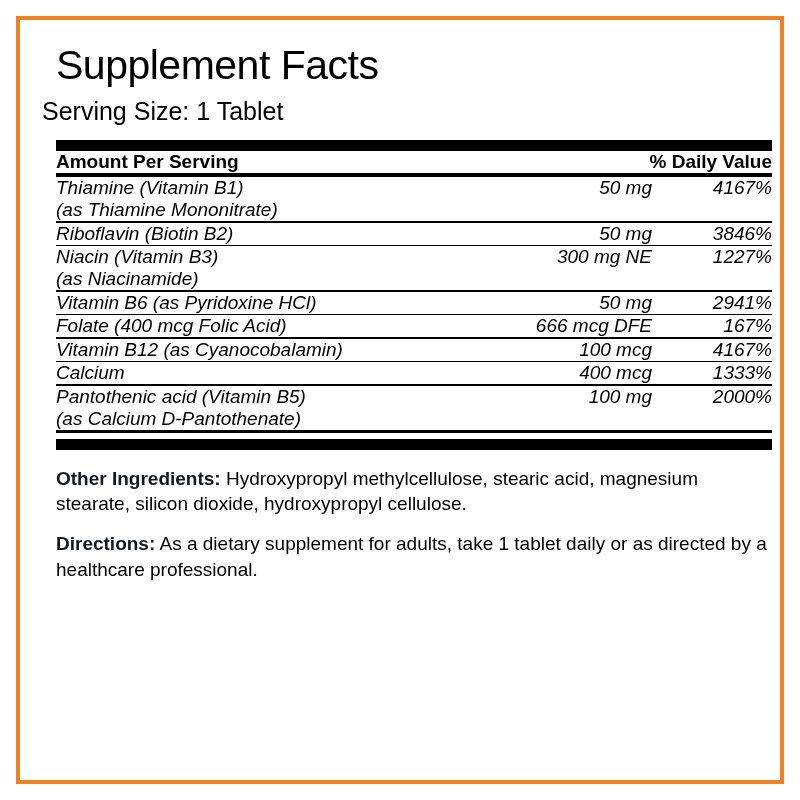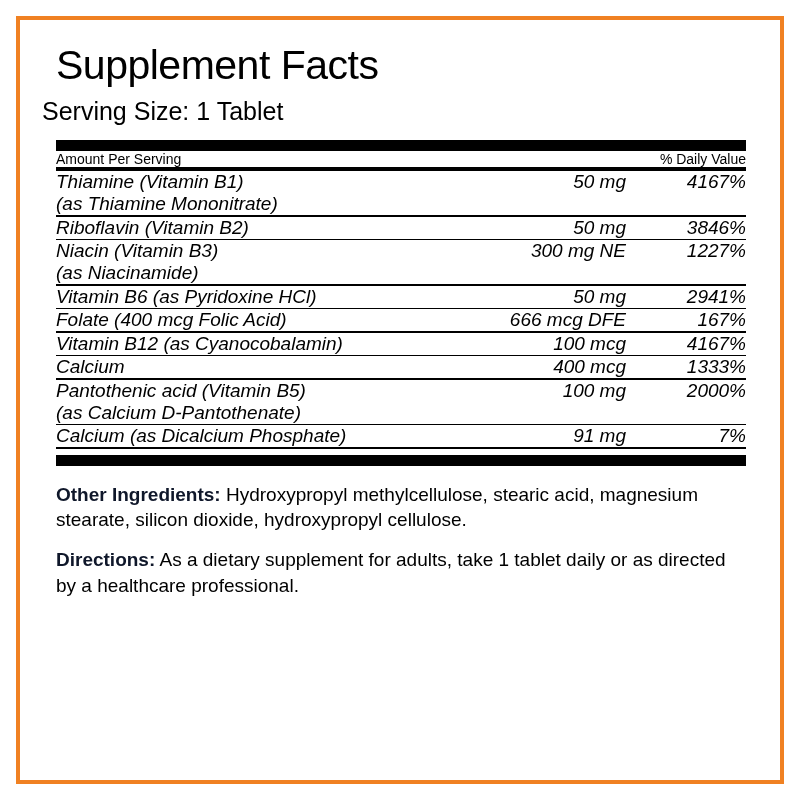--- a/index.html
+++ b/index.html
@@ -21,21 +21,21 @@
     width: 768px;
     height: 768px;
     box-sizing: border-box;
     border: 4px solid #F08122;
     background: #ffffff;
   }
   .inner {
     position: absolute;
     left: 22px;
     top: 14px;
-    right: 32px;
+    right: 6px;
   }
   .title {
     font-size: 41px;
     line-height: 1.15;
     font-weight: 400;
     letter-spacing: -0.5px;
     margin: 8px 0 6px 14px;
   }
   .serving-lines {
     font-size: 25px;
@@ -62,21 +62,22 @@
     width: 100%;
     border-collapse: collapse;
     font-size: 19px;
   }
   table.nut td {
     padding: 0;
     vertical-align: top;
   }
   .hdr-row td {
     padding: 3px 0 4px 0;
-    font-size: 14px;
+    font-size: 19px;
+    font-weight: bold;
   }
   .row td {
     padding: 4px 0 4px 0;
     font-style: italic;
   }
   .sub {
     display: block;
   }
   .c-name { text-align: left; padding-right: 6px; }
   .c-amt  { text-align: right; width: 190px; padding-right: 28px; white-space: nowrap; }
@@ -135,21 +136,21 @@
           <td class="c-dv">4167%</td>
         </tr>
       </tbody>
         </table>
       <div class="rule-thin"></div>
 
       <table class="nut">
         <tbody>
             <tr class="row">
           <td class="c-name">
-            <span>Riboflavin (Vitamin B2)</span>
+            <span>Riboflavin (Biotin B2)</span>
           </td>
           <td class="c-amt">50 mg</td>
           <td class="c-dv">3846%</td>
         </tr>
       </tbody>
         </table>
       <div class="rule-thin"></div>
 
       <table class="nut">
         <tbody>
@@ -224,31 +225,20 @@
             <span>Pantothenic acid (Vitamin B5)</span>
             <span class="sub">(as Calcium D-Pantothenate)</span>
           </td>
           <td class="c-amt">100 mg</td>
           <td class="c-dv">2000%</td>
         </tr>
       </tbody>
         </table>
       <div class="rule-thin"></div>
 
-      <table class="nut">
-        <tbody>
-            <tr class="row">
-          <td class="c-name">
-            <span>Calcium (as Dicalcium Phosphate)</span>
-          </td>
-          <td class="c-amt">91 mg</td>
-          <td class="c-dv">7%</td>
-        </tr>
-      </tbody>
-        </table>
       <div class="rule-thin"></div>
 
       <div class="rule-thick bottom-bar" style="margin-top:6px"></div>
     </div>
 
     <div class="notes">
       <p>
         <span class="lbl">Other Ingredients:</span><span> Hydroxypropyl methylcellulose, stearic acid, magnesium stearate, silicon dioxide, hydroxypropyl cellulose.</span>
       </p>
       <p>

